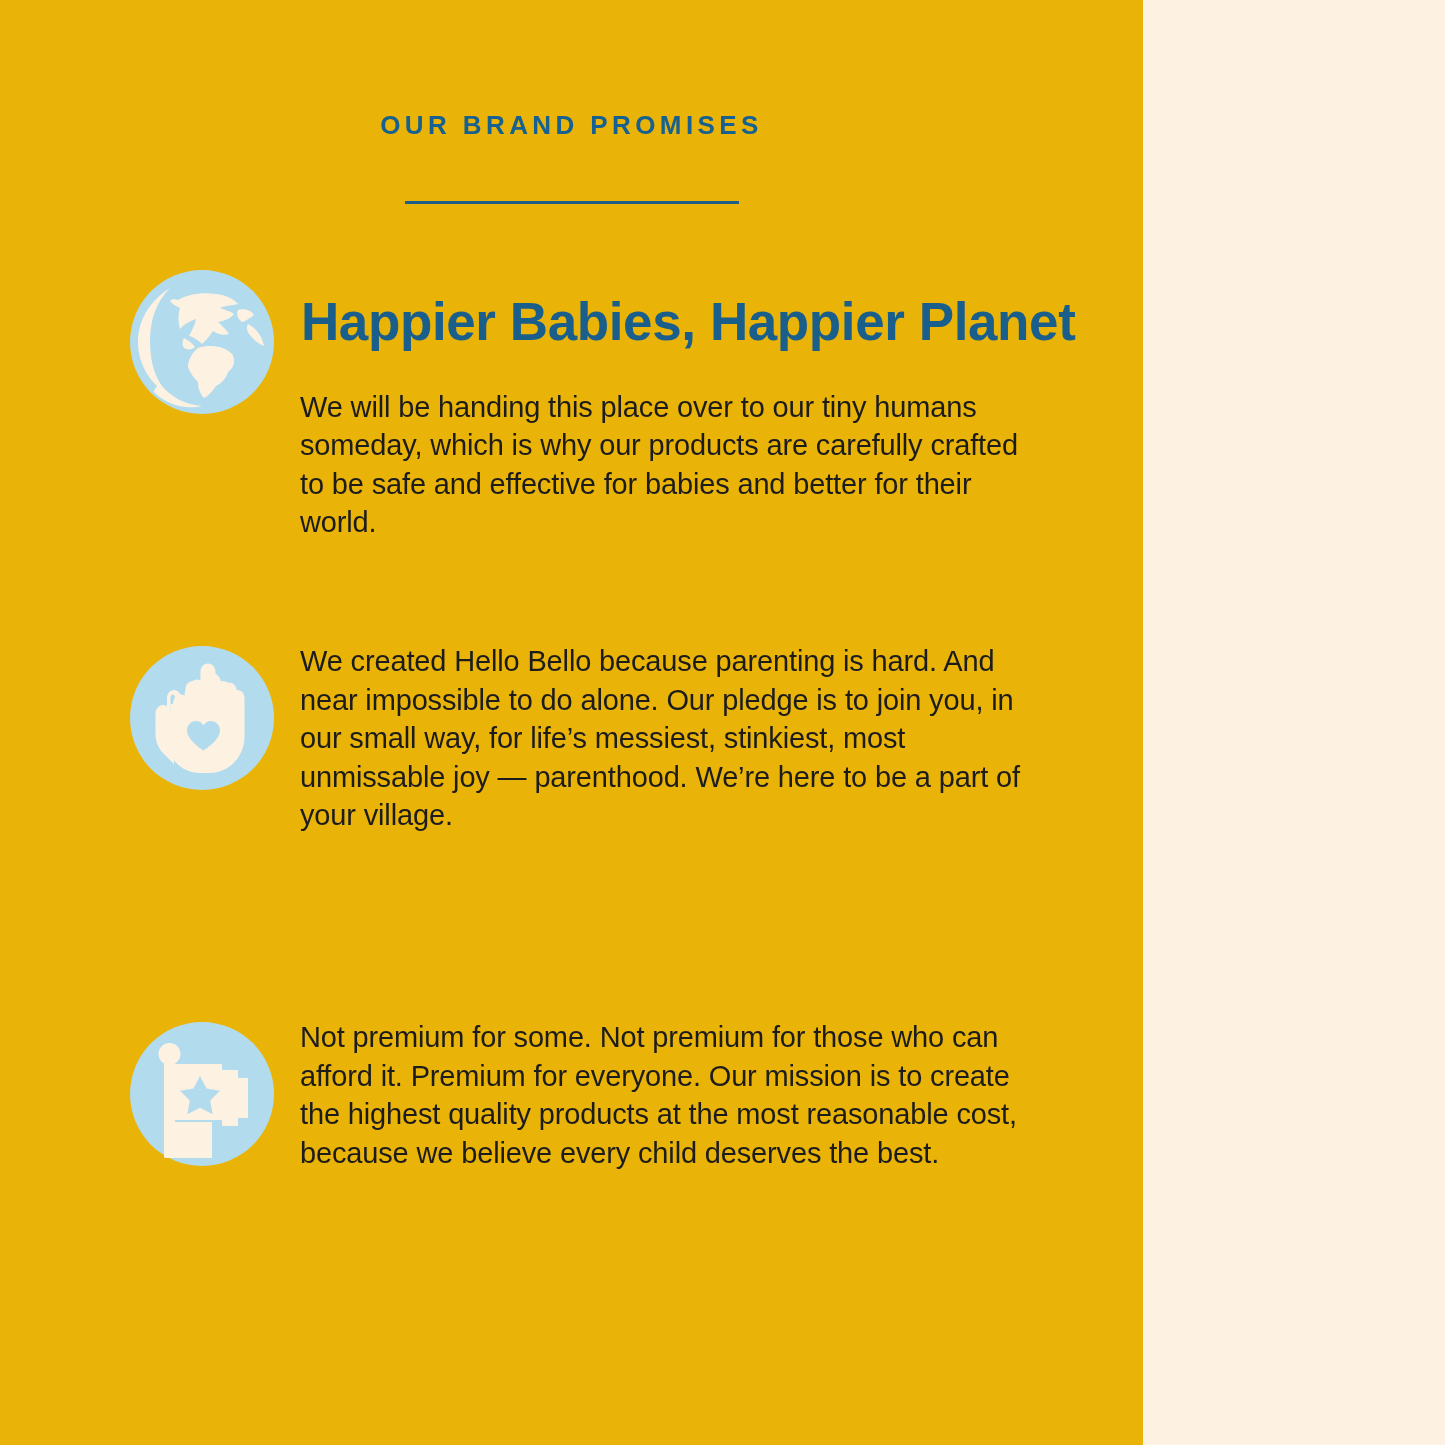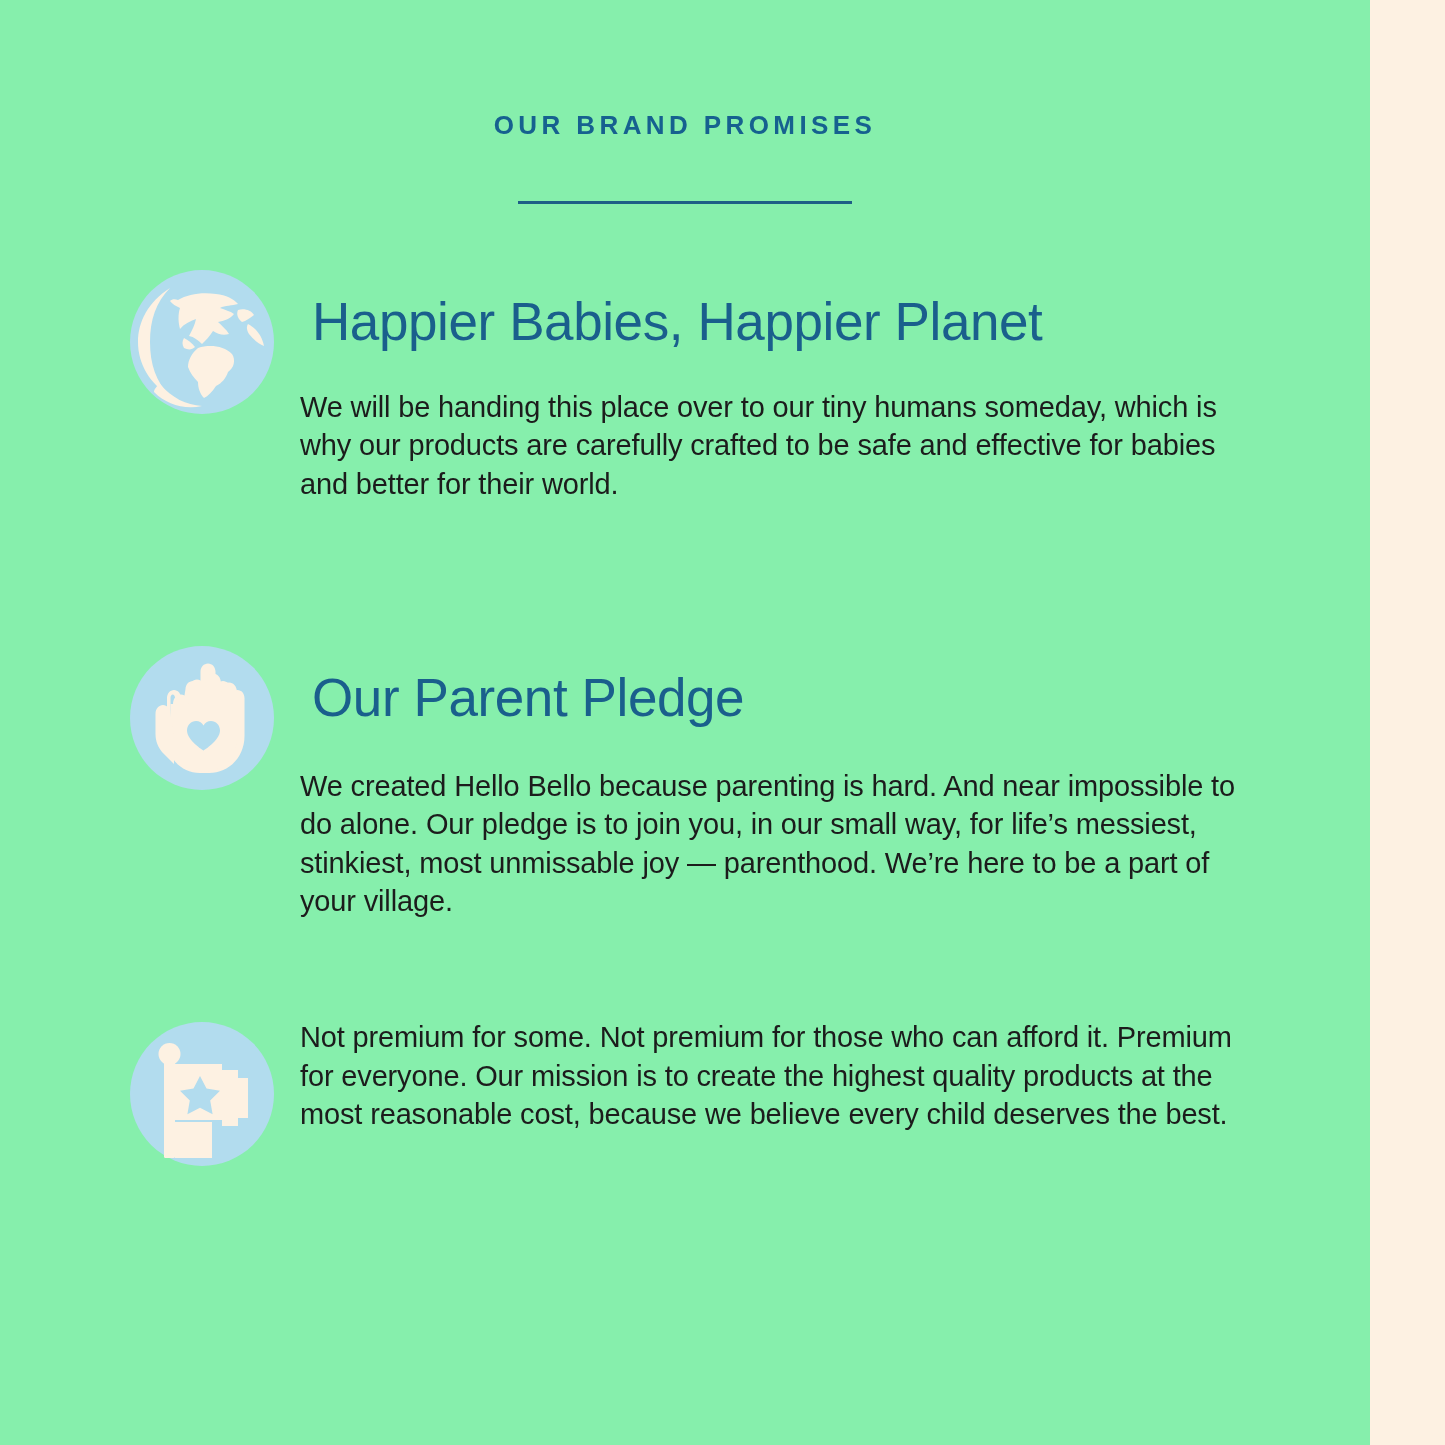--- a/index.html
+++ b/index.html
@@ -9,23 +9,23 @@
   body {
     width: 1445px;
     height: 1445px;
     background: #fdf1e2;
     font-family: "Liberation Sans", sans-serif;
     overflow: hidden;
   }
 
   .page {
     position: relative;
-    width: 1370px;
+    width: 1143px;
     height: 1445px;
-    background: #86efac;
+    background: #eab308;
     box-sizing: border-box;
   }
 
   
   .header {
     padding-top: 112px;
     text-align: center;
   }
   .eyebrow {
     color: #16618f;
@@ -68,24 +68,24 @@
     display: block;
     width: 152px;
     height: 152px;
   }
 
   .promise-body {
     padding-left: 174px;
   }
 
   .promise-title {
-    margin: 12px;
+    margin: 1px;
     color: #1a5f8c;
     font-size: 53px;
-    font-weight: normal;
+    font-weight: bold;
     line-height: 1.05;
     letter-spacing: -0.4px;
     white-space: nowrap;
   }
   .promise-text {
     margin: 0;
     color: #1c1c1c;
     font-size: 29px;
     line-height: 1.33;
     letter-spacing: -0.15px;
@@ -174,21 +174,20 @@
 
           <path d="M44.5 72 C44.5 66.5 41 63 37 63 C33 63 29.5 66.5 29.5 72
                    L29.5 92 C29.5 99 32 105 36 110 L48 122 L48 95 Z" fill="#fdf1e2"></path>
 
           <path d="M77.5 108.5 C77.5 108.5 61 98.5 61 88.5 C61 83 65.2 79 70 79
                    C73.4 79 76.2 80.9 77.5 83.5 C78.8 80.9 81.6 79 85 79
                    C89.8 79 94 83 94 88.5 C94 98.5 77.5 108.5 77.5 108.5 Z" fill="#b2dcee"></path>
         </svg>
       </div>
       <div class="promise-body">
-        <h2 class="promise-title">Our Parent Pledge</h2>
         <p class="promise-text">We created Hello Bello because parenting is hard. And near impossible to do alone. Our pledge is to join you, in our small way, for life’s messiest, stinkiest, most unmissable joy — parenthood. We’re here to be a part of your village.</p>
       </div>
     </div>
 
     <div class="promise p3">
       <div class="icon-wrap">
         <svg viewBox="0 0 152 152" xmlns="http://www.w3.org/2000/svg" aria-hidden="true">
           <circle cx="76" cy="76" r="72" fill="#b2dcee"></circle>
 
           <rect x="38" y="40" width="11" height="100" rx="1.5" fill="#fdf1e2"></rect>

